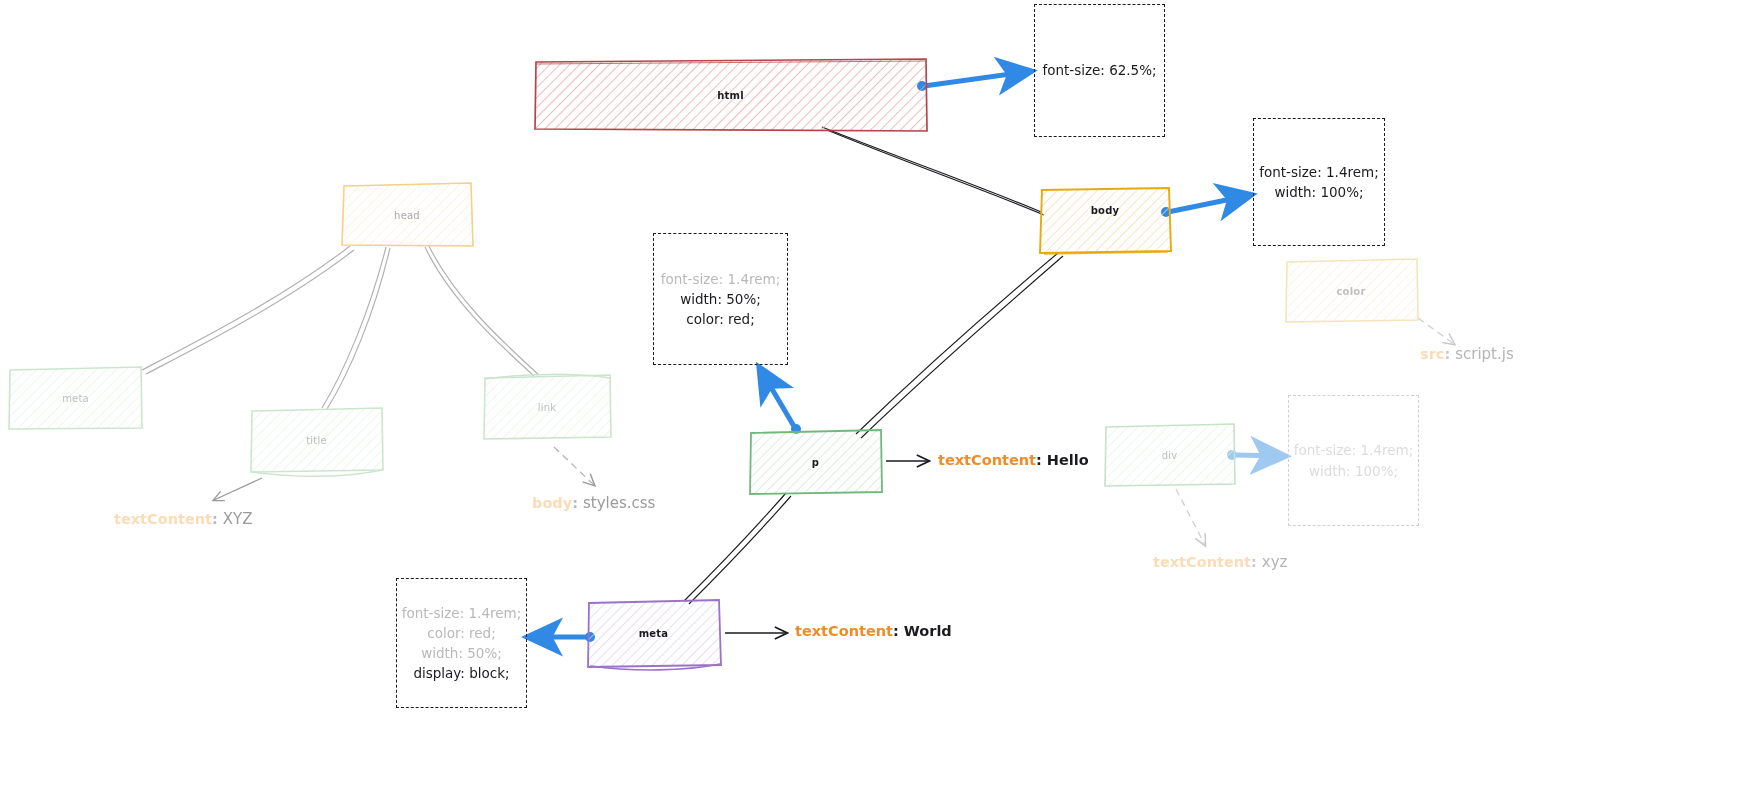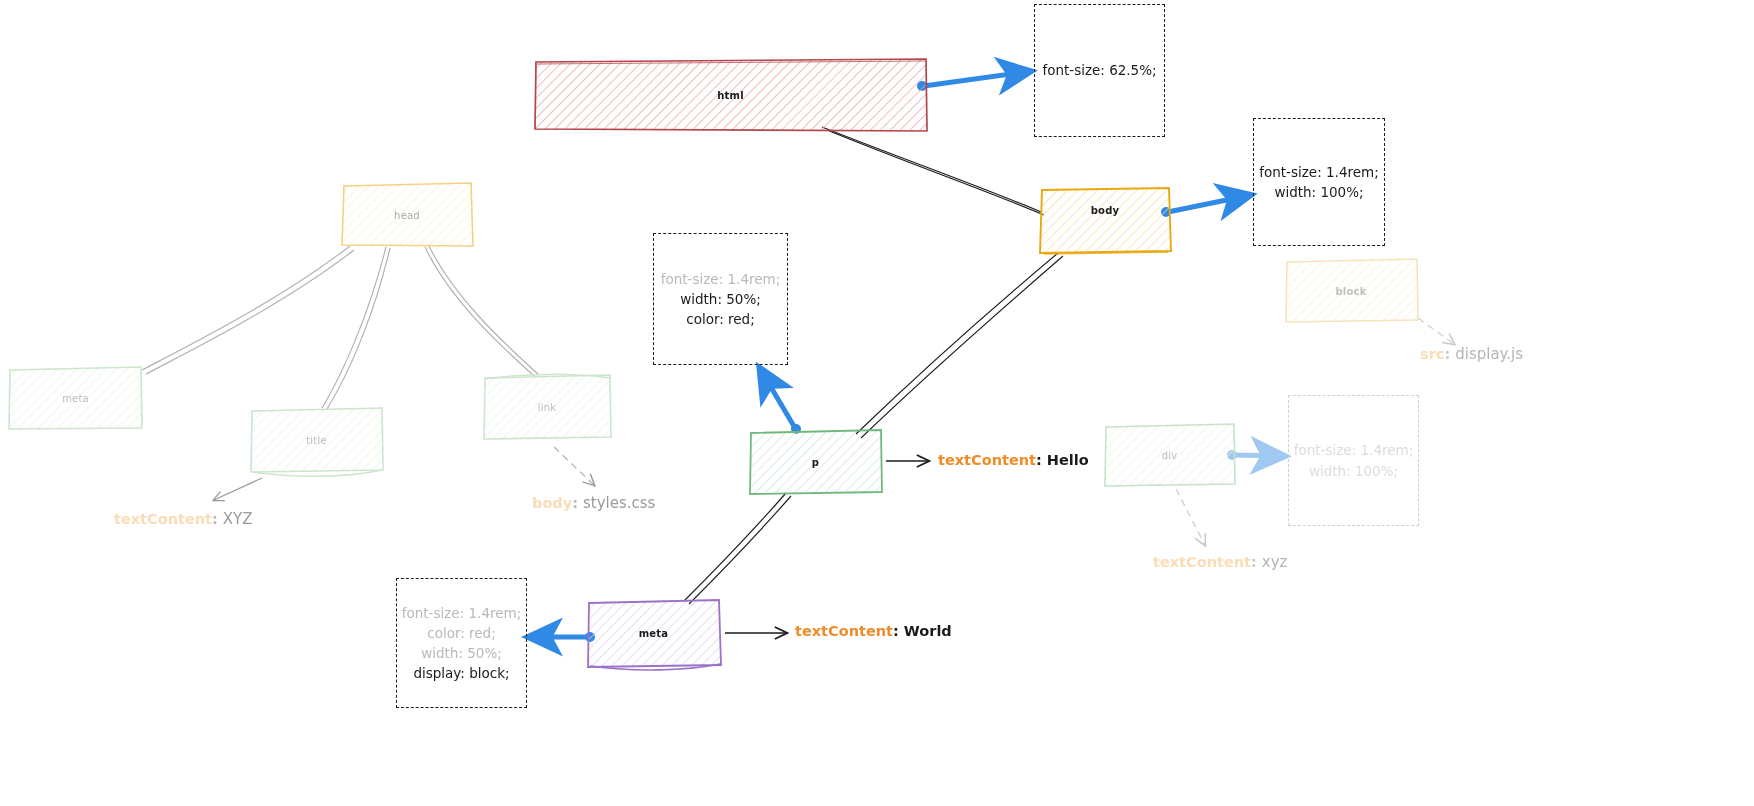--- a/index.html
+++ b/index.html
@@ -207,21 +207,21 @@
   <div class="node" style="left:534px;top:59px;width:393px;height:73px;">
     <span class="lbl">html</span>
   </div>
   <div class="node" style="left:342px;top:183px;width:130px;height:64px;color:#a9a9a9;font-weight:400;">
     <span class="lbl">head</span>
   </div>
   <div class="node" style="left:1040px;top:188px;width:130px;height:44px;">
     <span class="lbl">body</span>
   </div>
   <div class="node" style="left:1285px;top:259px;width:132px;height:64px;color:#bfbfbf;font-weight:700;">
-    <span class="lbl">block</span>
+    <span class="lbl">color</span>
   </div>
   <div class="node" style="left:9px;top:367px;width:133px;height:62px;color:#bdbdbd;font-weight:400;">
     <span class="lbl">meta</span>
   </div>
   <div class="node" style="left:250px;top:408px;width:133px;height:64px;color:#bdbdbd;font-weight:400;">
     <span class="lbl">title</span>
   </div>
   <div class="node" style="left:483px;top:375px;width:128px;height:64px;color:#bdbdbd;font-weight:400;">
     <span class="lbl">link</span>
   </div>
@@ -286,16 +286,16 @@
 
   <div class="attr" style="left:795px;top:623px;">
     <span class="k">textContent</span><span class="sep">:</span><span class="v">World</span>
   </div>
 
   <div class="attr soft" style="left:1153px;top:553px;">
     <span class="k">textContent</span><span class="sep">:</span><span class="v">xyz</span>
   </div>
 
   <div class="attr soft" style="left:1420px;top:345px;">
-    <span class="k">src</span><span class="sep">:</span><span class="v">display.js</span>
+    <span class="k">src</span><span class="sep">:</span><span class="v">script.js</span>
   </div>
 
 </div>
 
 </body></html>

